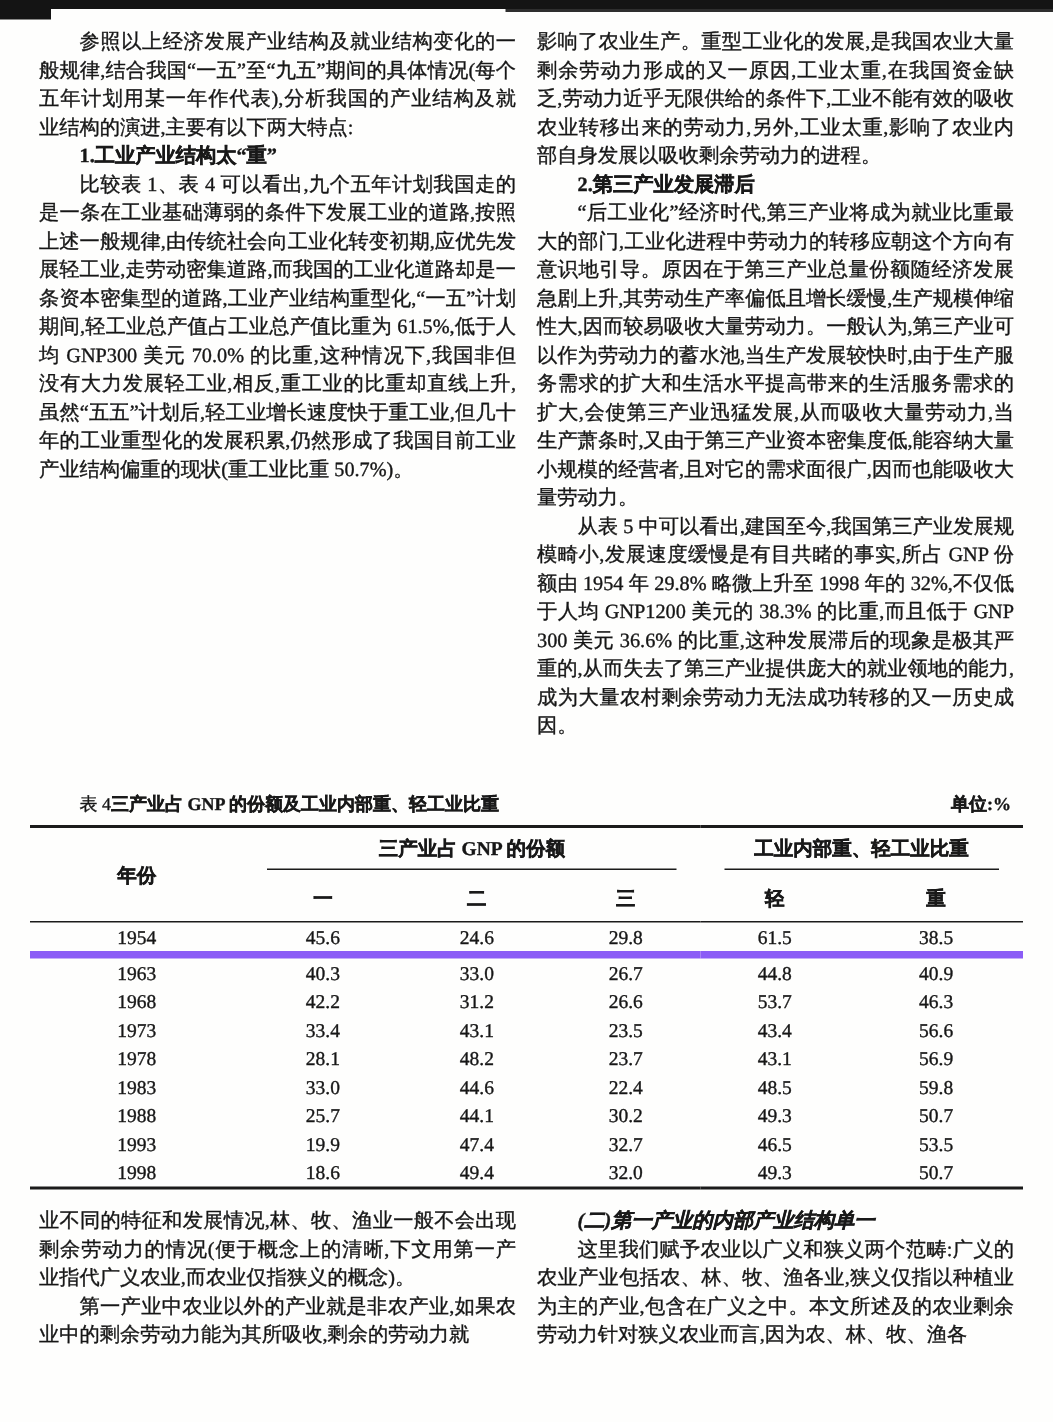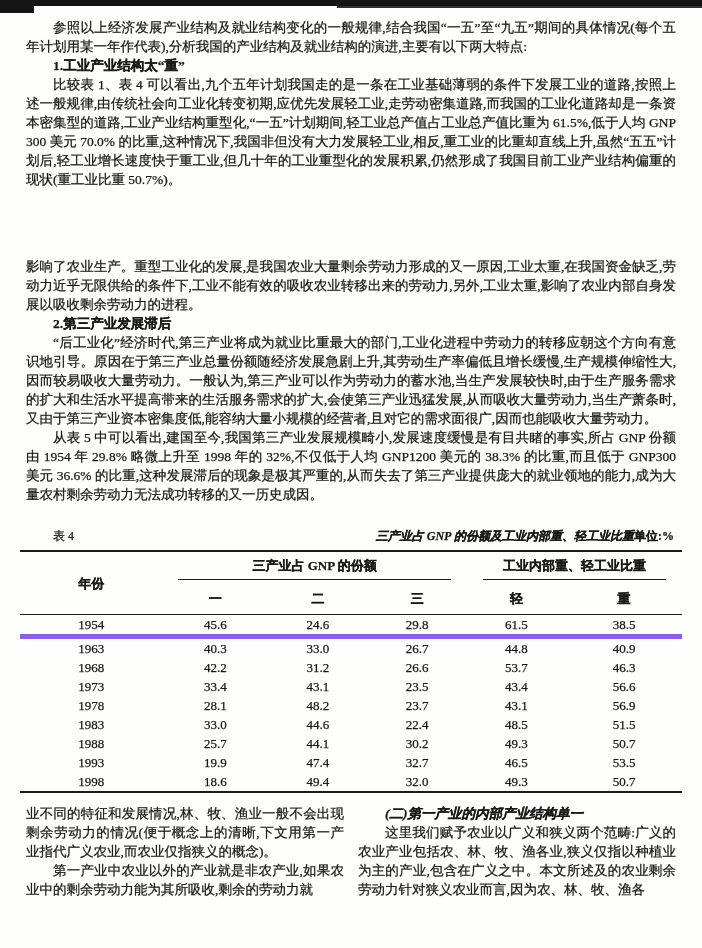--- a/index.html
+++ b/index.html
@@ -6,30 +6,30 @@
   .page{
     position:relative;width:702px;height:948px;background:#fefefd;
     font-family:"Liberation Serif","DejaVu Serif",serif;color:#161616;
     overflow:hidden;-webkit-text-stroke:0.25px #1a1a1a;
   }
   .scan-bar{position:absolute;top:0;left:0;width:100%;height:6px;background:#141414;}
   .scan-bar::after{content:"";position:absolute;top:6px;left:48%;width:52%;height:2px;background:#2e2e2e;}
   .scan-corner{position:absolute;top:0;left:0;width:34px;height:13px;background:#141414;}
   .cols{display:flex;gap:14px;padding:0 26px;}
   .col{flex:1;min-width:0;}
-  .top-cols{margin-top:18px;height:486px;overflow:hidden;flex-direction:column;}
+  .top-cols{margin-top:18px;height:486px;overflow:hidden;}
   .bottom-cols{margin-top:11px;height:96px;overflow:hidden;}
   .para{margin:0;font-size:13.5px;line-height:19px;text-align:justify;text-justify:inter-ideograph;word-break:break-all;}
   .indent{text-indent:2em;}
   .heading{font-weight:bold;}
   .subheading{font-weight:bold;font-style:italic;}
   .tablewrap{margin:24px 20px 0;}
   .tcaption{display:flex;align-items:baseline;font-size:12px;margin-bottom:5px;}
   .tlabel{padding-left:33px;}
-  .ttitle{flex:1;text-align:right;font-weight:bold;font-style:italic;}
+  .ttitle{flex:1;text-align:left;font-weight:bold;}
   .tunit{padding-right:8px;font-weight:bold;text-align:center;}
   .dtable{width:100%;border-collapse:collapse;border-top:2.5px solid #1b1b1b;border-bottom:2.5px solid #1b1b1b;font-size:13px;table-layout:fixed;}
   .dtable th,.dtable td{text-align:center;padding:0;line-height:19px;}
   thead th{font-weight:bold;}
   .group{padding-top:6px;}
   .group span{display:block;margin:4px 16px;padding-bottom:4px;border-bottom:1.5px solid #1b1b1b;}
   .yearhead{vertical-align:middle;border-bottom:1.8px solid #1b1b1b;}
   .subrow th{padding:5px 0 6px;border-bottom:1.8px solid #1b1b1b;}
   tbody td{padding:3px 0;}
   tbody tr:first-child td{border-bottom:5px solid #8b5cf6;margin-top:35px;}
@@ -128,21 +128,21 @@
             <td>23.7</td>
             <td>43.1</td>
             <td>56.9</td>
           </tr>
           <tr>
             <td>1983</td>
             <td>33.0</td>
             <td>44.6</td>
             <td>22.4</td>
             <td>48.5</td>
-            <td>51.5</td>
+            <td>59.8</td>
           </tr>
           <tr>
             <td>1988</td>
             <td>25.7</td>
             <td>44.1</td>
             <td>30.2</td>
             <td>49.3</td>
             <td>50.7</td>
           </tr>
           <tr>

